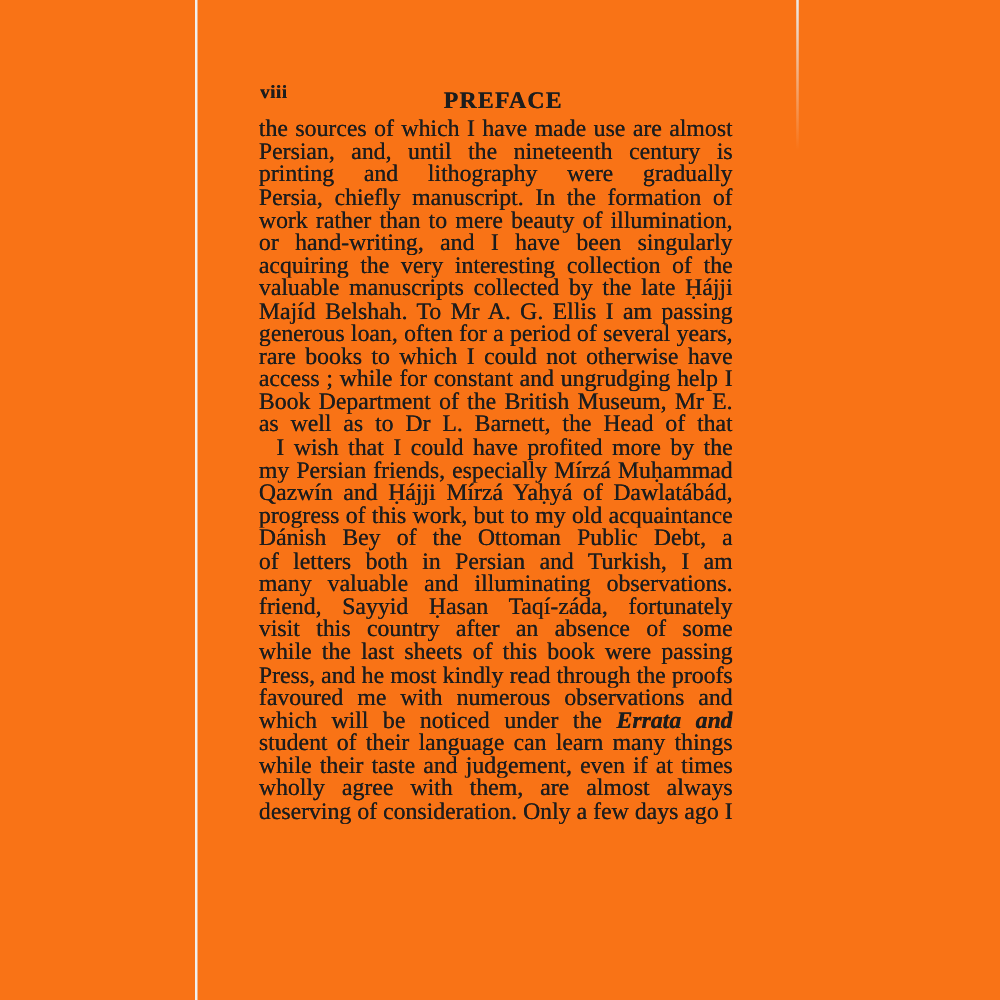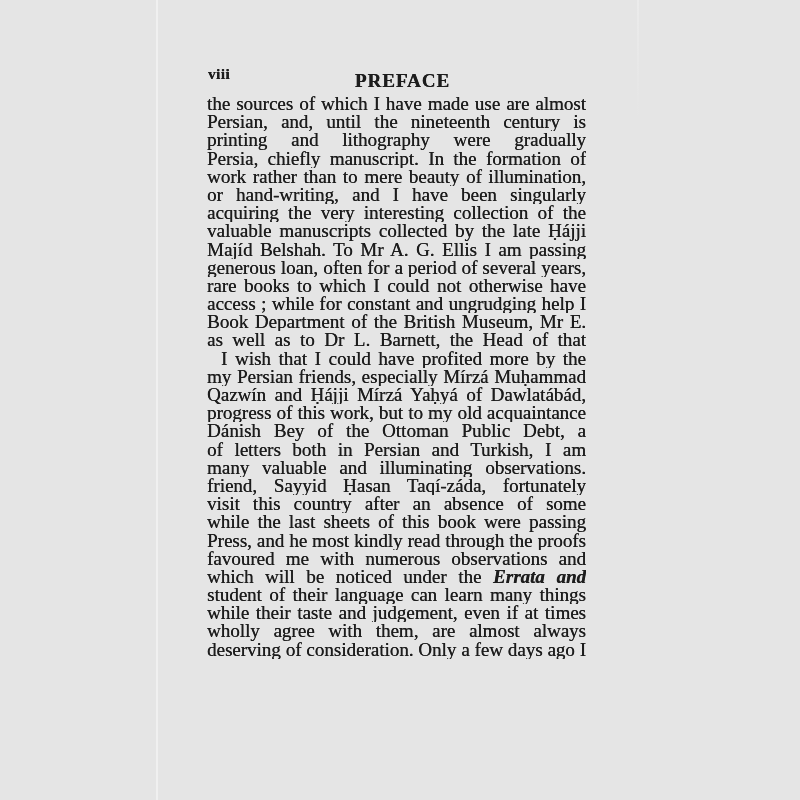--- a/index.html
+++ b/index.html
@@ -7,21 +7,21 @@
     padding: 0;
     width: 800px;
     height: 800px;
     background: #fdfdfd;
     font-family: "Liberation Serif", "DejaVu Serif", serif;
     overflow: hidden;
   }
   .page {
     position: absolute;
     inset: 0;
-    background: #e5e5e5;
+    background: #f97316;
     padding-left: 21px;
   }
   
   .scan-edge-left {
     position: absolute;
     left: 156px;
     top: 0;
     width: 2px;
     height: 800px;
     background: #f0f0f0;

